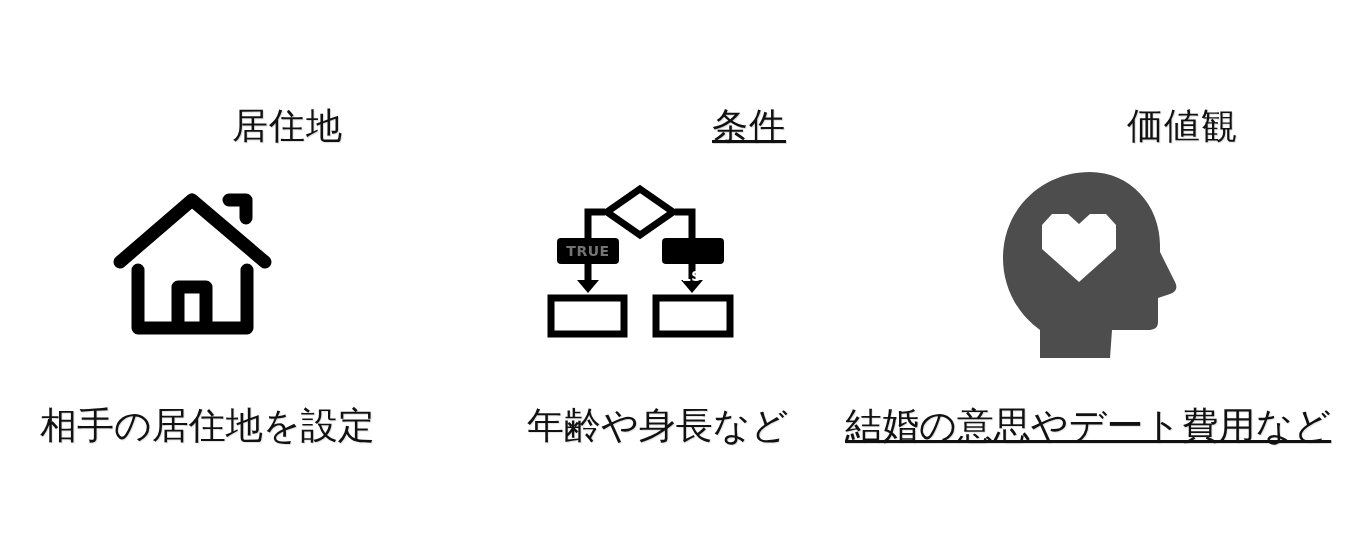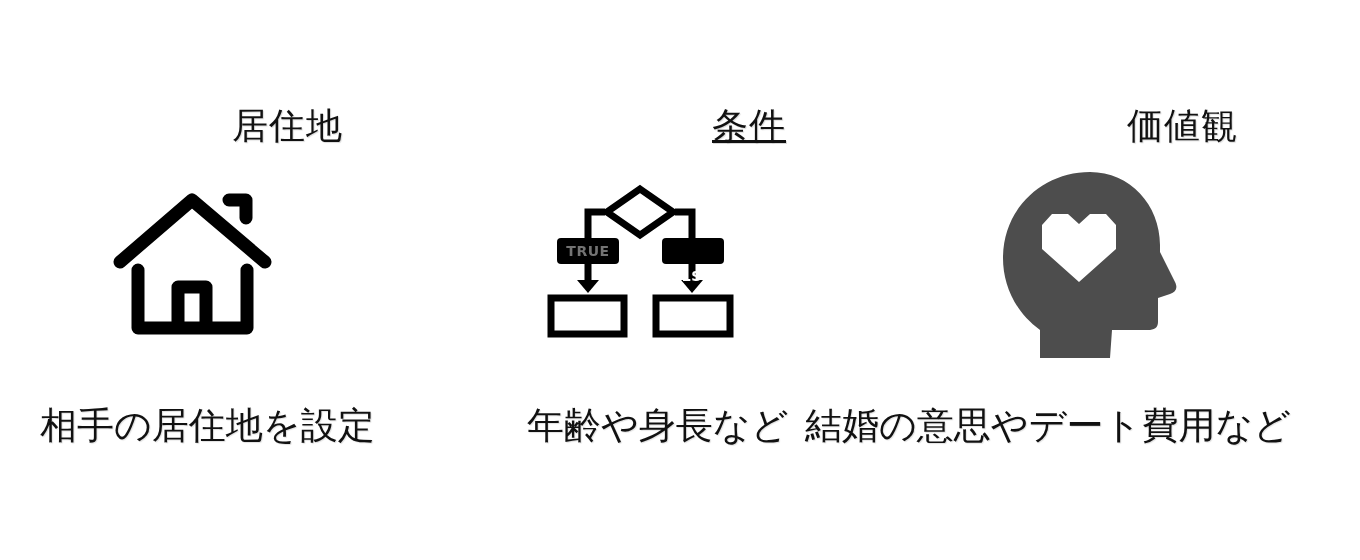--- a/index.html
+++ b/index.html
@@ -84,14 +84,14 @@
       L 1158 322
       C 1158 328, 1154 330, 1148 330
       L 1112 330
       L 1110 358
       Z"></path>
 
     <polygon fill="#ffffff" points="
       1052,214 1068,214 1079,224 1090,214 1106,214 1116,225
       1116,249 1079,282 1042,249 1042,225"></polygon>
   </svg>
-  <div class="desc" style="left:805px;">結婚の意思やデート費用など</div>
+  <div class="desc" style="left:845px;text-decoration:underline;">結婚の意思やデート費用など</div>
 </div>
 
 </body></html>

